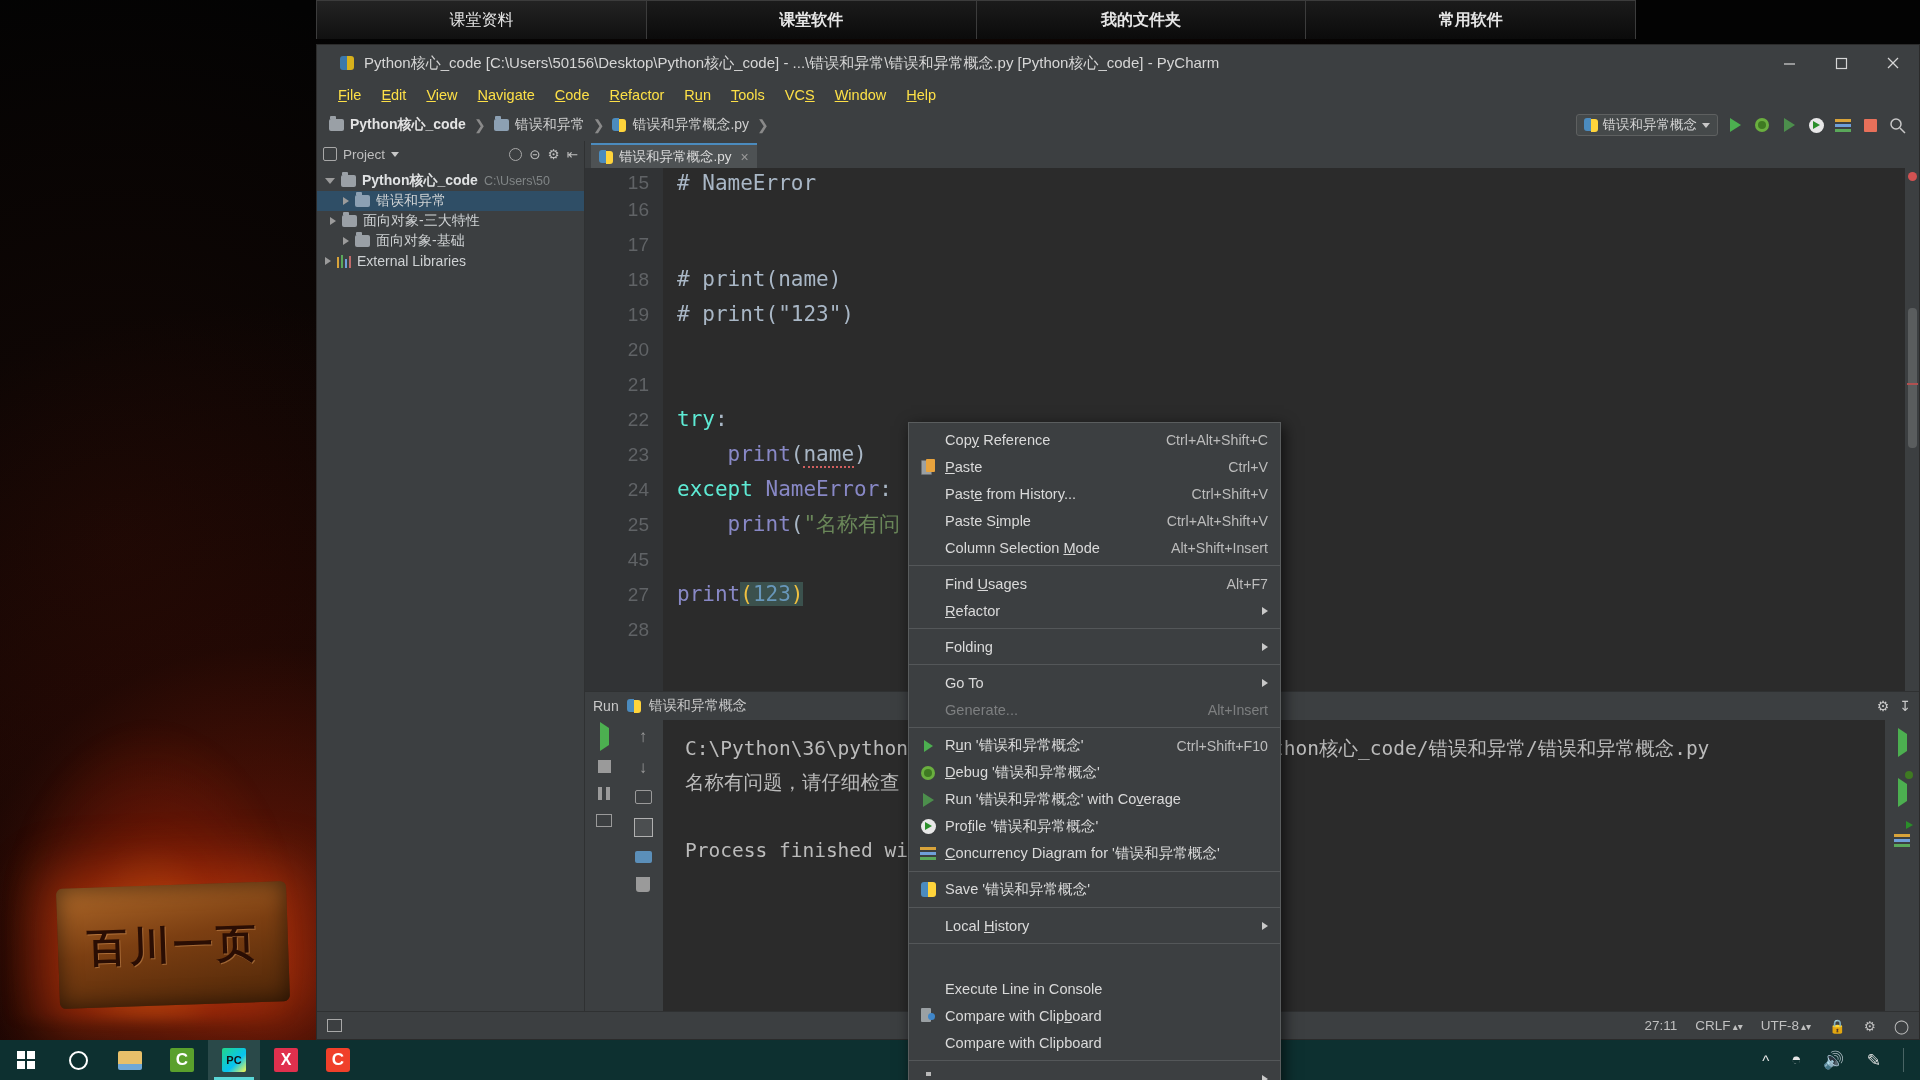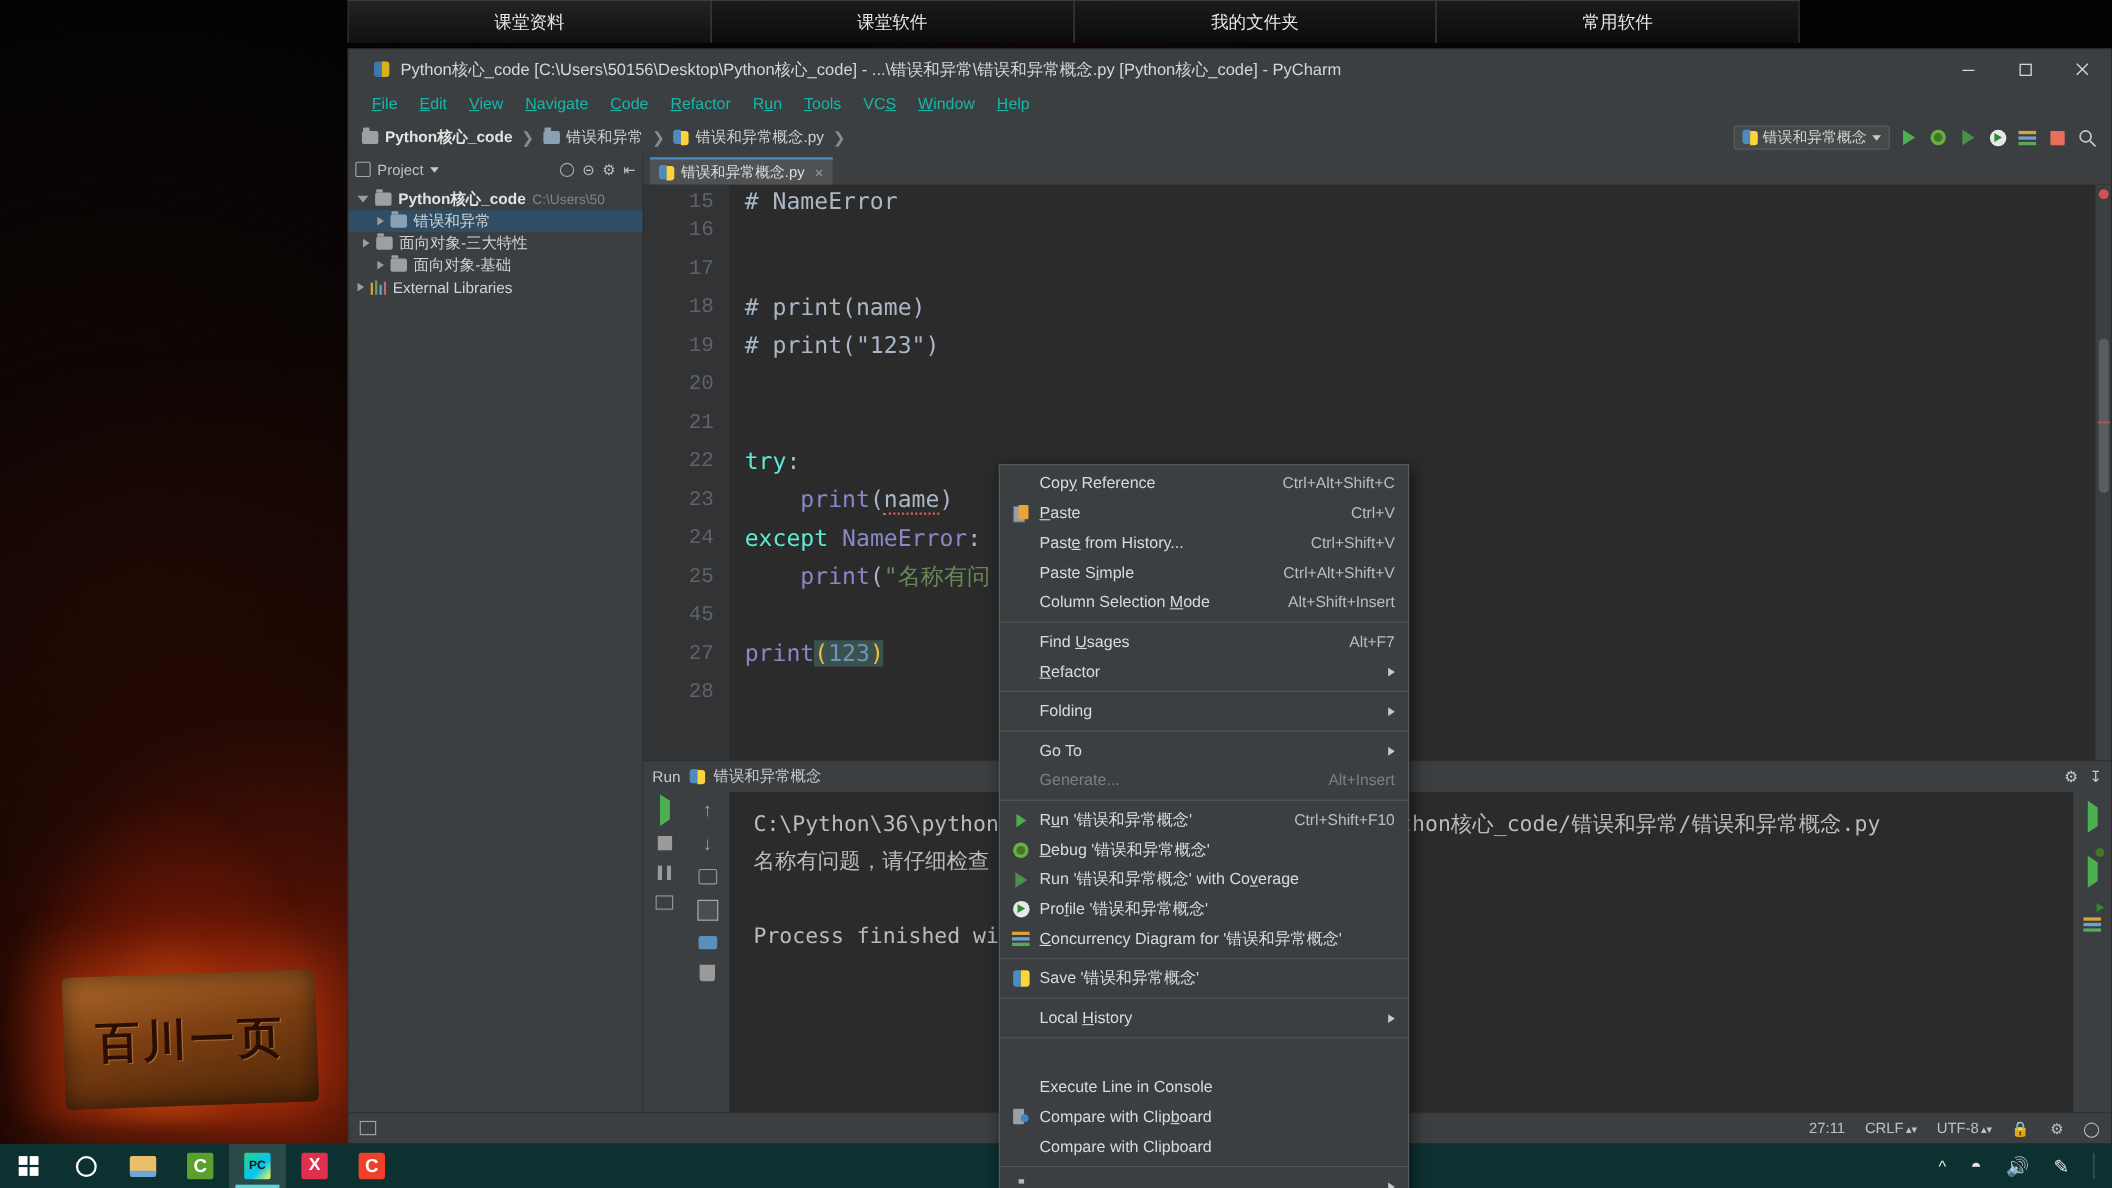--- a/index.html
+++ b/index.html
@@ -41,21 +41,21 @@
 
   
   .tabstrip { position:absolute; left:316px; top:0; width:1320px; height:39px; display:flex; }
   .tabstrip .tab {
     flex:1; height:39px;
     background: linear-gradient(180deg,#1b1b1b 0%, #0b0b0b 100%);
     border:1px solid #3c3c3c; border-bottom:none;
     display:flex; align-items:center; justify-content:center;
     color:#e6e6e6; font-size:16px;
   }
-  .tabstrip .tab + .tab { margin-left:-1px; }
+  .tabstrip .tab + .tab { margin-left:-1px;font-weight:bold; }
   .tabstrip .tab.active { background: linear-gradient(180deg,#232323 0%, #101010 100%); }
 
   
   .pycharm {
     position:absolute; left:316px; top:44px; width:1604px; height:996px;
     background:#3c3f41; color:#bbbbbb;
     border:1px solid #2b2b2b;
     display:flex; flex-direction:column;
   }
   
@@ -63,21 +63,21 @@
   .titlebar .app-ico { width:16px; height:16px; margin-right:8px; flex:0 0 16px; position:relative; }
   .titlebar .app-ico:before { content:""; position:absolute; left:0; top:1px; width:7px; height:14px; background:#3c78aa; border-radius:3px 0 0 3px; }
   .titlebar .app-ico:after  { content:""; position:absolute; left:7px; top:1px; width:7px; height:14px; background:#d8b11c; border-radius:0 3px 3px 0; }
   .titlebar .title { font-size:15px; color:#d6d6d6; white-space:nowrap; overflow:hidden; }
   .winbtns { margin-left:auto; display:flex; height:36px; }
   .winbtn { width:52px; height:36px; display:flex; align-items:center; justify-content:center; color:#d5d5d5; font-size:15px; }
   .winbtn svg { display:block; }
 
   
   .menubar { height:28px; display:flex; align-items:center; padding-left:12px; gap:2px; flex:0 0 28px; background:#3c3f41; }
-  .menubar .mi { padding:3px 9px; font-size:14.5px; color:#14b8a6; }
+  .menubar .mi { padding:3px 9px; font-size:14.5px; color:#fde047; }
   .menubar .mi u { text-decoration:underline; }
 
   
   .navbar { height:32px; background:#3c3f41; display:flex; align-items:center; padding-left:8px; gap:0; flex:0 0 32px; }
   .crumb { display:flex; align-items:center; gap:6px; font-size:14px; color:#cfcfcf; padding:2px 4px; }
   .crumb.bold { font-weight:bold; color:#e3e3e3; }
   .crumb-sep { color:#8a8a8a; font-size:14px; padding:0 4px; }
   .folder-ico { width:15px; height:12px; background:#9aa0a6; border-radius:2px; position:relative; flex:0 0 15px; }
   .folder-ico.blue { background:#8ca0b3; }
   .folder-ico:after{ content:""; position:absolute; left:1px; top:-3px; width:6px; height:3px; background:inherit; border-radius:1px 1px 0 0; }
@@ -114,21 +114,21 @@
   .libs-ico { width:14px;height:13px; display:flex; gap:1.5px; align-items:flex-end; flex:0 0 14px;}
   .libs-ico i { width:2.5px; display:block; }
 
   
   .editor-col { flex:1; display:flex; flex-direction:column; min-width:0; background:#2b2b2b; }
   .ed-tabs { height:27px; background:#3c3f41; display:flex; align-items:flex-end; padding-left:6px; flex:0 0 27px; }
   .ed-tab { height:25px; display:flex; align-items:center; gap:6px; padding:0 8px; background:#4e5254; border-top:2px solid #4b8bbe; color:#dcdcdc; font-size:13.5px; }
   .ed-tab .x { color:#9a9a9a; font-size:14px; margin-left:3px; }
   .ed-area { flex:1; position:relative; background:#2b2b2b; overflow:hidden; display:flex; }
   .gutter { width:78px; background:#313335; flex:0 0 78px; padding-top:6px; text-align:right; }
-  .gutter .ln { height:35px; line-height:35px; padding-right:14px; color:#606366; font-size:19px; font-family:Liberation Mono, monospace; position:relative; }
+  .gutter .ln { height:35px; line-height:35px; padding-right:14px; color:#606366; font-size:19px; font-family:Liberation Sans, sans-serif; position:relative; }
   .code { flex:1; padding-top:6px; position:relative; font-family:"DejaVu Sans Mono", monospace; font-size:21px; }
   .code .cl { height:35px; line-height:35px; padding-left:14px; white-space:pre; color:#a9b7c6; }
   .c-comment { color:#808080; }
   .c-kw { color:#5eead4; }
   .c-fn { color:#8888c6; }
   .c-cls { color:#a9b7c6; }
   .c-str { color:#6a8759; }
   .c-num { color:#6897bb; }
   .c-err { border-bottom:2px dotted #d15f5f; }
   .sel-paren { background:#3b514d; }

